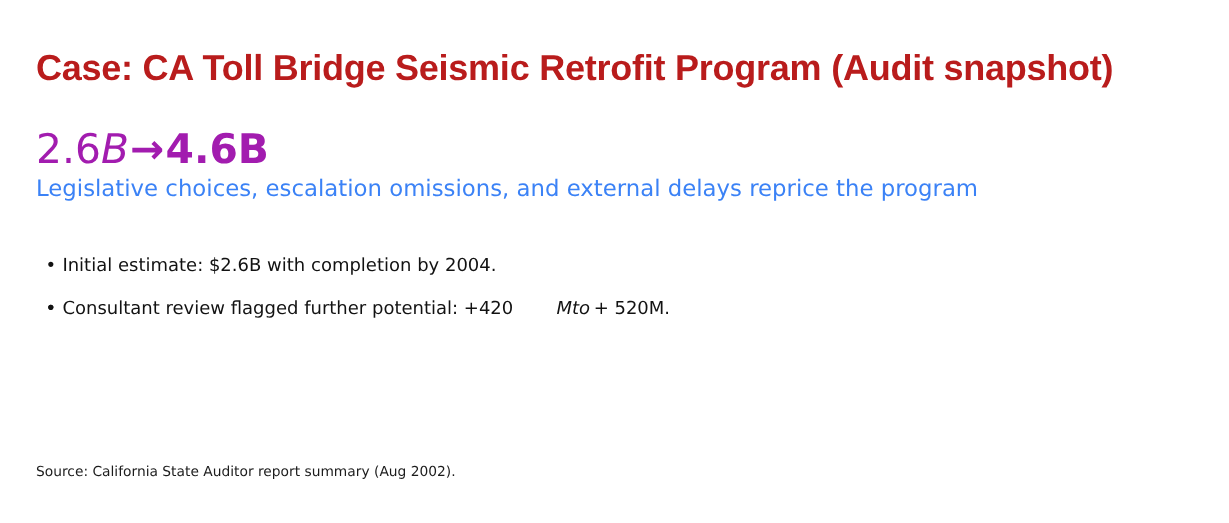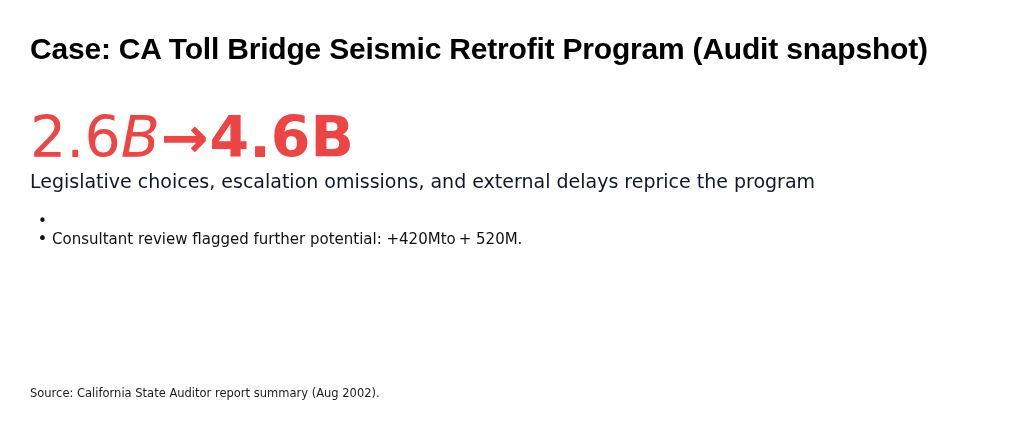--- a/index.html
+++ b/index.html
@@ -20,43 +20,43 @@
     width: 1024px;
     height: 436px;
     box-sizing: border-box;
     padding: 0 30px;
     background: #ffffff;
   }
 
   .slide-title {
     position: absolute;
     left: 30px;
-    top: 30px;
+    top: 39px;
     right: 4px;
     font-family: "Liberation Sans", sans-serif;
     font-size: 30px;
     font-weight: bold;
     letter-spacing: -0.2px;
     line-height: 1.25;
-    color: #000000;
+    color: #b91c1c;
     white-space: nowrap;
   }
 
   .headline-block {
     position: absolute;
     left: 30px;
     top: 108px;
     right: 30px;
   }
 
   .headline {
     font-family: "DejaVu Sans", sans-serif;
-    font-size: 57px;
+    font-size: 34px;
     line-height: 1.05;
-    color: #ef4444;
+    color: #a21caf;
     white-space: nowrap;
   }
   .headline .mathnum {
     font-weight: normal;
     font-style: normal;
   }
   .headline .mathit {
     font-style: italic;
     font-weight: normal;
   }
@@ -69,21 +69,21 @@
     font-weight: bold;
     font-style: normal;
   }
 
   .subtitle {
     margin-top: 2px;
     font-family: "DejaVu Sans", sans-serif;
     font-size: 19px;
     font-weight: normal;
     line-height: 1.25;
-    color: #0f172a;
+    color: #3b82f6;
     white-space: nowrap;
   }
 
   .bullet-list {
     position: absolute;
     left: 38px;
     top: 212px;
     right: 30px;
     margin: 0;
     padding: 0;
@@ -104,20 +104,22 @@
   }
   .bullet-marker {
     position: absolute;
     left: 0;
     top: 0;
     font-size: 15px;
     line-height: 1.2;
     color: #121212;
   }
   .bullet-text .mathit {
+    font-style: italic;
+    padding-left: 36px;
   }
 
   .source-note {
     position: absolute;
     left: 30px;
     top: 386px;
     font-family: "DejaVu Sans", sans-serif;
     font-size: 11.5px;
     line-height: 1.3;
     color: #1c1c1c;
@@ -138,20 +140,21 @@
     </div>
 
     <div class="subtitle">Legislative choices, escalation omissions, and external delays reprice the program</div>
 
   </div>
 
   <ul class="bullet-list">
 
     <li class="bullet-item">
       <span class="bullet-marker">•</span>
+      <span class="bullet-text">Initial estimate: $2.6B with completion by 2004.</span>
     </li>
 
     <li class="bullet-item">
       <span class="bullet-marker">•</span>
     </li>
 
     <li class="bullet-item">
       <span class="bullet-marker">•</span>
       <span class="bullet-text"><span>Consultant review flagged further potential: +420</span><span class="mathit">Mto</span><span> + 520M.</span></span>
     </li>

